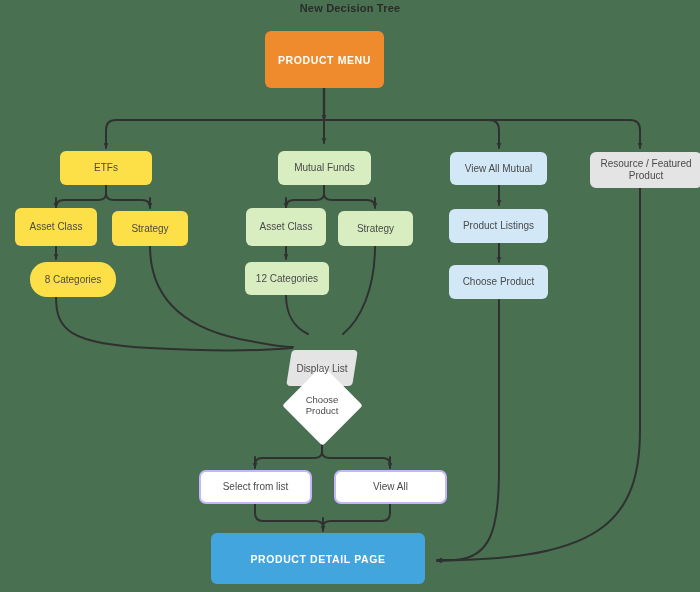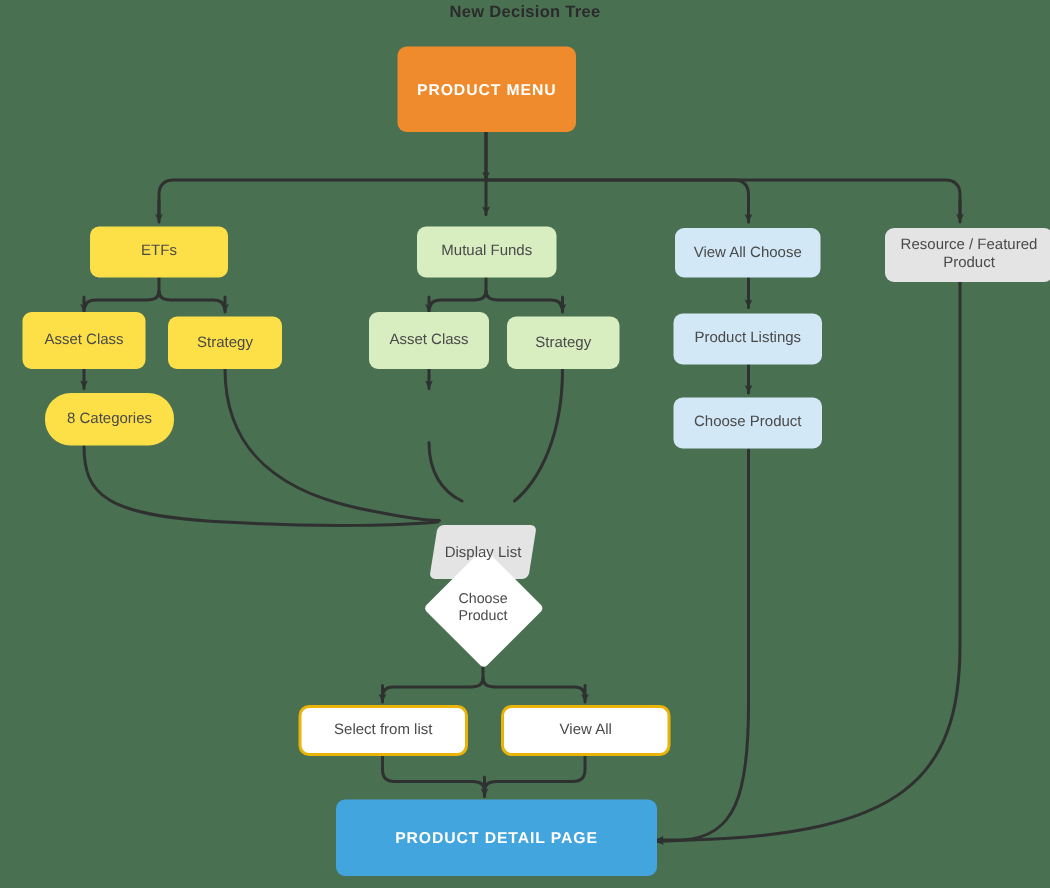--- a/index.html
+++ b/index.html
@@ -58,21 +58,21 @@
     color: #ffffff;
   }
   .node.peach { background: #fde047; }
   .node.green { background: #d8edc0; }
   .node.blue-light { background: #d2e8f7; }
   .node.gray { background: #e4e4e4; }
   .node.orange { background: #ef8b2c; }
   .node.blue-solid { background: #42a5dd; }
   .node.white-blue-border {
     background: #ffffff;
-    border: 2px solid #eab308;
+    border: 2px solid #c4b5fd;
     border-radius: 7px;
   }
   .node .label { display: block; }
   .para {
     position: absolute;
     display: flex;
     align-items: center;
     justify-content: center;
     color: #4a4a4a;
     font-size: 10px;
@@ -196,23 +196,26 @@
   </div>
 
   <div class="node green" style="left:246px; top:208px; width:80px; height:38px;">
     <span class="label">Asset Class</span>
   </div>
 
   <div class="node green" style="left:338px; top:211px; width:75px; height:35px;">
     <span class="label">Strategy</span>
   </div>
 
+  <div class="node green" style="left:245px; top:262px; width:84px; height:33px;">
+    <span class="label">12 Categories</span>
+  </div>
 
   <div class="node blue-light" style="left:450px; top:152px; width:97px; height:33px;">
-    <span class="label">View All Choose</span>
+    <span class="label">View All Mutual</span>
   </div>
 
   <div class="node blue-light" style="left:449px; top:265px; width:99px; height:34px;">
     <span class="label">Choose Product</span>
   </div>
 
   <div class="node blue-light" style="left:449px; top:209px; width:99px; height:34px;">
     <span class="label">Product Listings</span>
   </div>
 
@@ -233,17 +236,17 @@
   </div>
 
   <div class="node white-blue-border" style="left:199px; top:470px; width:113px; height:34px;">
     <span class="label">Select from list</span>
   </div>
 
   <div class="node white-blue-border" style="left:334px; top:470px; width:113px; height:34px;">
     <span class="label">View All</span>
   </div>
 
-  <div class="node blue-solid big" style="left:224px; top:533px; width:214px; height:51px;">
+  <div class="node blue-solid big" style="left:211px; top:533px; width:214px; height:51px;">
     <span class="label">PRODUCT DETAIL PAGE</span>
   </div>
 
 </div>
 
 </body></html>

